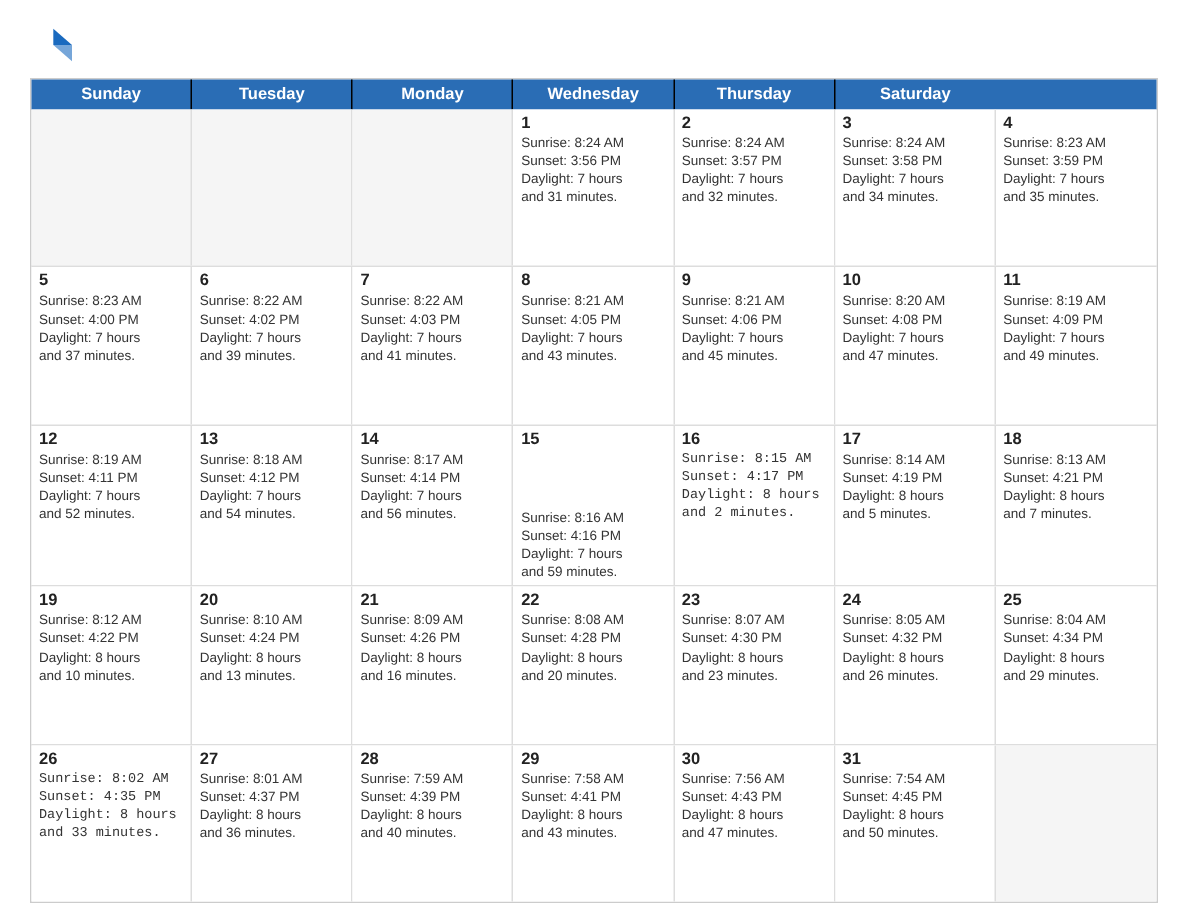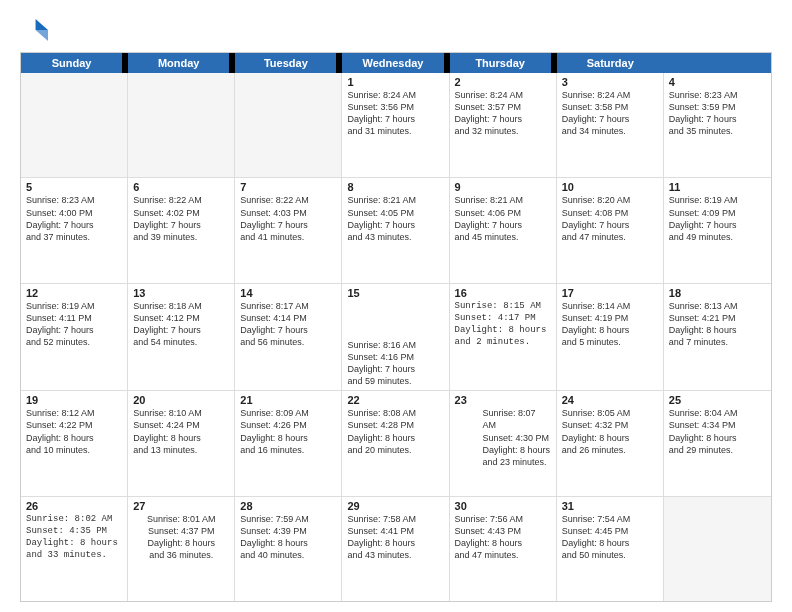--- a/index.html
+++ b/index.html
@@ -64,21 +64,21 @@
       display: grid;
       grid-template-columns: repeat(7, 1fr);
       background: #2a6db5;
     }
     .cal-header-cell {
       color: #fff;
       font-size: 11px;
       font-weight: bold;
       padding: 4px 6px;
       text-align: center;
-      border-right: 6px solid #000000;
+      border-right: 1px solid #000000;
     }
     .cal-header-cell:last-child { border-right: none; }
     .cal-body {
       flex: 1;
       display: flex;
       flex-direction: column;
     }
     .cal-row {
       display: grid;
       grid-template-columns: repeat(7, 1fr);
@@ -127,22 +127,22 @@
     </div>
     <div class="title-block">
       <h1></h1>
       <h2></h2>
     </div>
   </div>
 
   <div class="calendar">
     <div class="cal-header">
     <div class="cal-header-cell">Sunday</div>
+        <div class="cal-header-cell">Tuesday</div>
         <div class="cal-header-cell">Monday</div>
-        <div class="cal-header-cell">Tuesday</div>
         <div class="cal-header-cell">Wednesday</div>
         <div class="cal-header-cell">Thursday</div>
         <div class="cal-header-cell">Saturday</div>
       </div>
     <div class="cal-body">
     <div class="cal-row">
           <div class="cal-cell empty alt-row"></div>
           <div class="cal-cell empty alt-row"></div>
           <div class="cal-cell empty alt-row"></div>
           <div class="cal-cell">
@@ -300,21 +300,21 @@
           </div>
           <div class="cal-cell">
             <span class="day-num">22</span>
             <div class="cell-text" style="white-space: pre-line;">Sunrise: 8:08 AM
 Sunset: 4:28 PM
 Daylight: 8 hours
 and 20 minutes.</div>
           </div>
           <div class="cal-cell">
             <span class="day-num">23</span>
-            <div class="cell-text" style="white-space: pre-line; margin-left: 28px;">Sunrise: 8:07 AM
+            <div class="cell-text" style="white-space: pre-line;">Sunrise: 8:07 AM
 Sunset: 4:30 PM
 Daylight: 8 hours
 and 23 minutes.</div>
           </div>
           <div class="cal-cell">
             <span class="day-num">24</span>
             <div class="cell-text" style="white-space: pre-line;">Sunrise: 8:05 AM
 Sunset: 4:32 PM
 Daylight: 8 hours
 and 26 minutes.</div>
@@ -330,21 +330,21 @@
         <div class="cal-row">
           <div class="cal-cell">
             <span class="day-num">26</span>
             <div class="cell-text" style="white-space: pre-line; font-family: Liberation Mono, monospace;">Sunrise: 8:02 AM
 Sunset: 4:35 PM
 Daylight: 8 hours
 and 33 minutes.</div>
           </div>
           <div class="cal-cell">
             <span class="day-num">27</span>
-            <div class="cell-text" style="white-space: pre-line; text-align: center;">Sunrise: 8:01 AM
+            <div class="cell-text" style="white-space: pre-line;">Sunrise: 8:01 AM
 Sunset: 4:37 PM
 Daylight: 8 hours
 and 36 minutes.</div>
           </div>
           <div class="cal-cell">
             <span class="day-num">28</span>
             <div class="cell-text" style="white-space: pre-line;">Sunrise: 7:59 AM
 Sunset: 4:39 PM
 Daylight: 8 hours
 and 40 minutes.</div>

